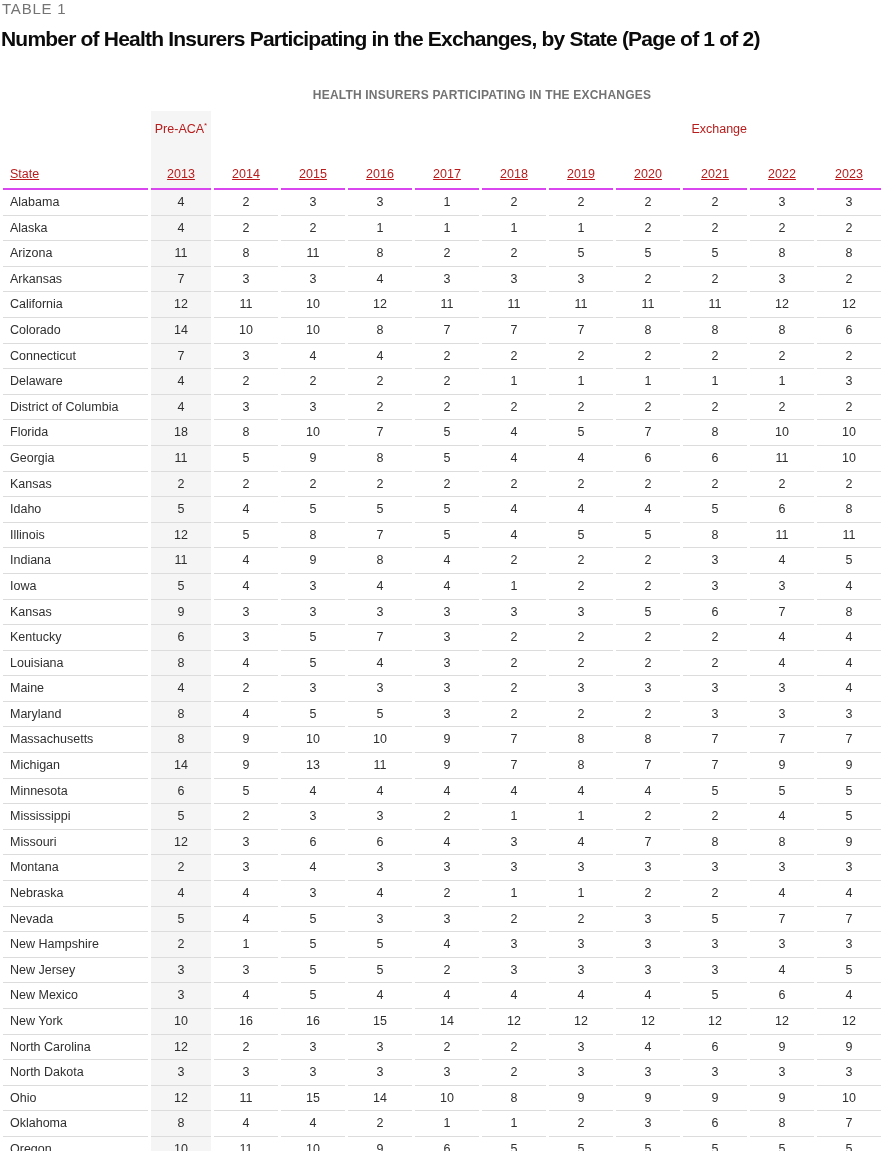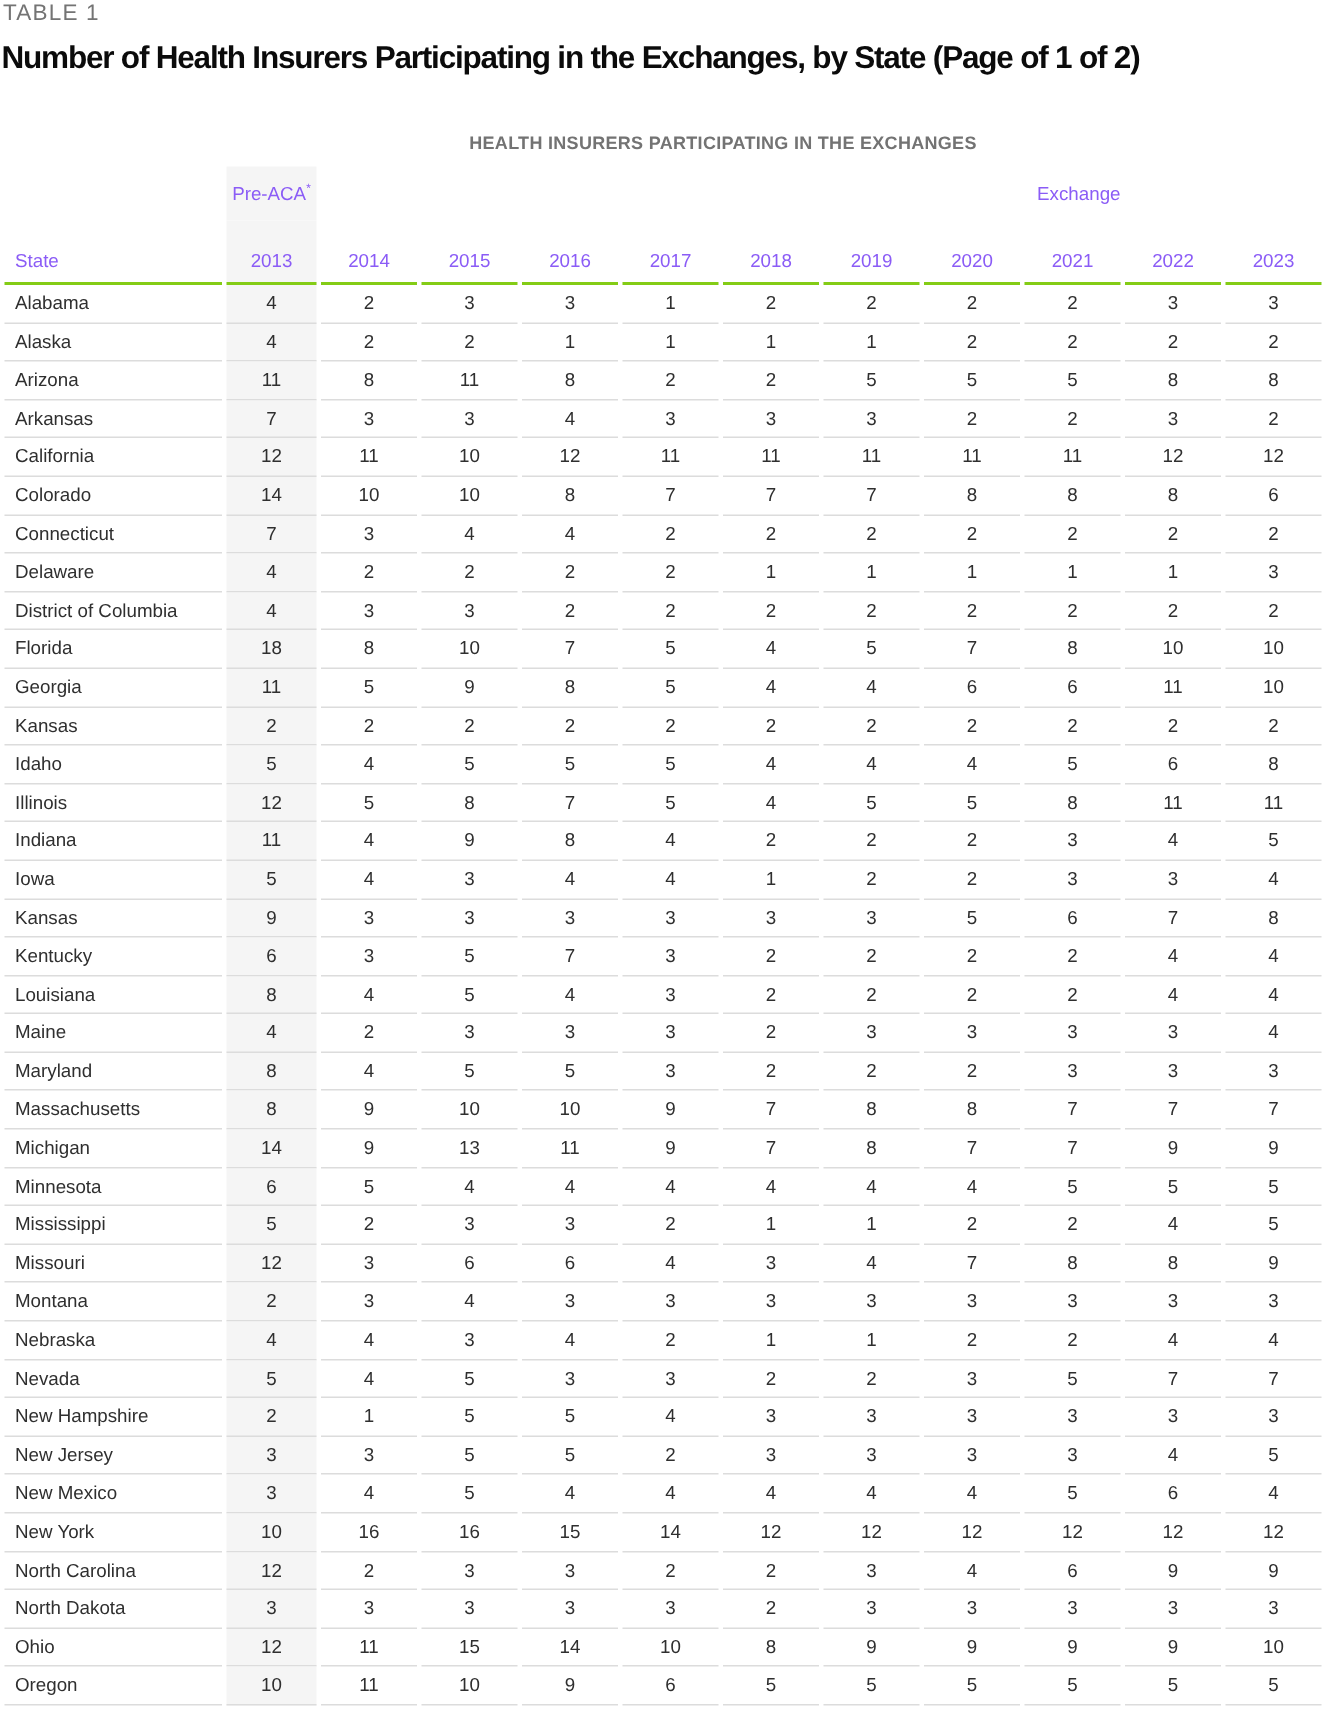--- a/index.html
+++ b/index.html
@@ -25,28 +25,28 @@
   }
   table{
     margin-top:8px;
     border-collapse:separate;border-spacing:3px 0;
     table-layout:fixed;width:884px;
     font-size:12.5px;color:#2f2f2f;
   }
   col.c-state{width:145px;}
   col.c-preaca{width:60px;}
   col.c-year{width:64px;}
-  thead th{font-weight:400;color:#8b5cf6;}
+  thead th{font-weight:400;color:#b91c1c;}
   tr.group-row td, tr.group-row th{height:34px;vertical-align:middle;}
   th.pre-aca{text-align:center;}
   th.pre-aca sup{font-size:8px;vertical-align:super;line-height:0;}
   th.exchange{text-align:right;padding-right:134px;} 
   tr.year-row th{
     height:33px;vertical-align:bottom;padding-bottom:7px;
-    text-align:center;border-bottom:2px solid #84cc16;
+    text-align:center;border-bottom:2px solid #d946ef;text-decoration:underline;
   }
   tr.year-row th.state-h{text-align:left;padding-left:7px;}
   .shaded{background:#f5f5f5;}
   tbody td{
     line-height:22.6px;height:22.6px;
     border-bottom:1px solid #dcdcdc;
     text-align:center;white-space:nowrap;overflow:hidden;
   }
   tbody td.state-cell{text-align:left;padding-left:7px;}
 </style>
@@ -593,20 +593,34 @@
           <td>14</td>
           <td>10</td>
           <td>8</td>
           <td>9</td>
           <td>9</td>
           <td>9</td>
           <td>9</td>
           <td>10</td>
         </tr>
         <tr>
+          <td class="state-cell">Oklahoma</td>
+          <td class="shaded">8</td>
+          <td>4</td>
+          <td>4</td>
+          <td>2</td>
+          <td>1</td>
+          <td>1</td>
+          <td>2</td>
+          <td>3</td>
+          <td>6</td>
+          <td>8</td>
+          <td>7</td>
+        </tr>
+        <tr>
           <td class="state-cell">Oregon</td>
           <td class="shaded">10</td>
           <td>11</td>
           <td>10</td>
           <td>9</td>
           <td>6</td>
           <td>5</td>
           <td>5</td>
           <td>5</td>
           <td>5</td>

